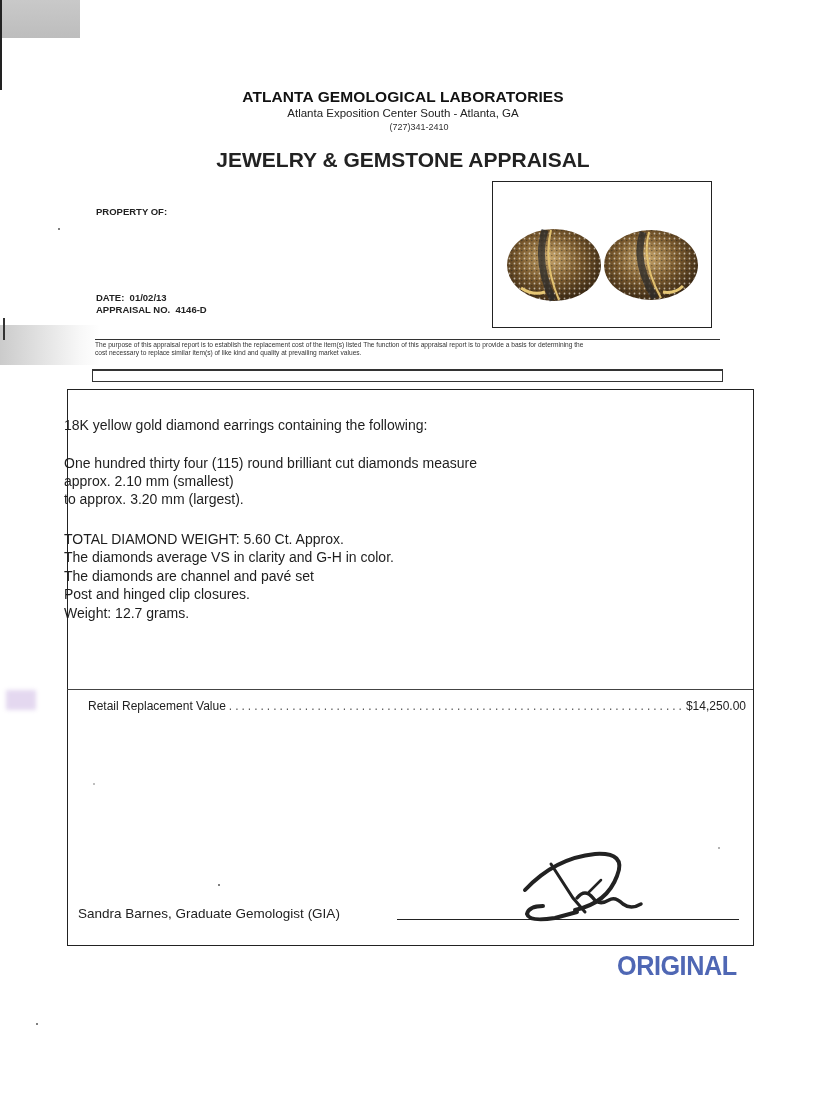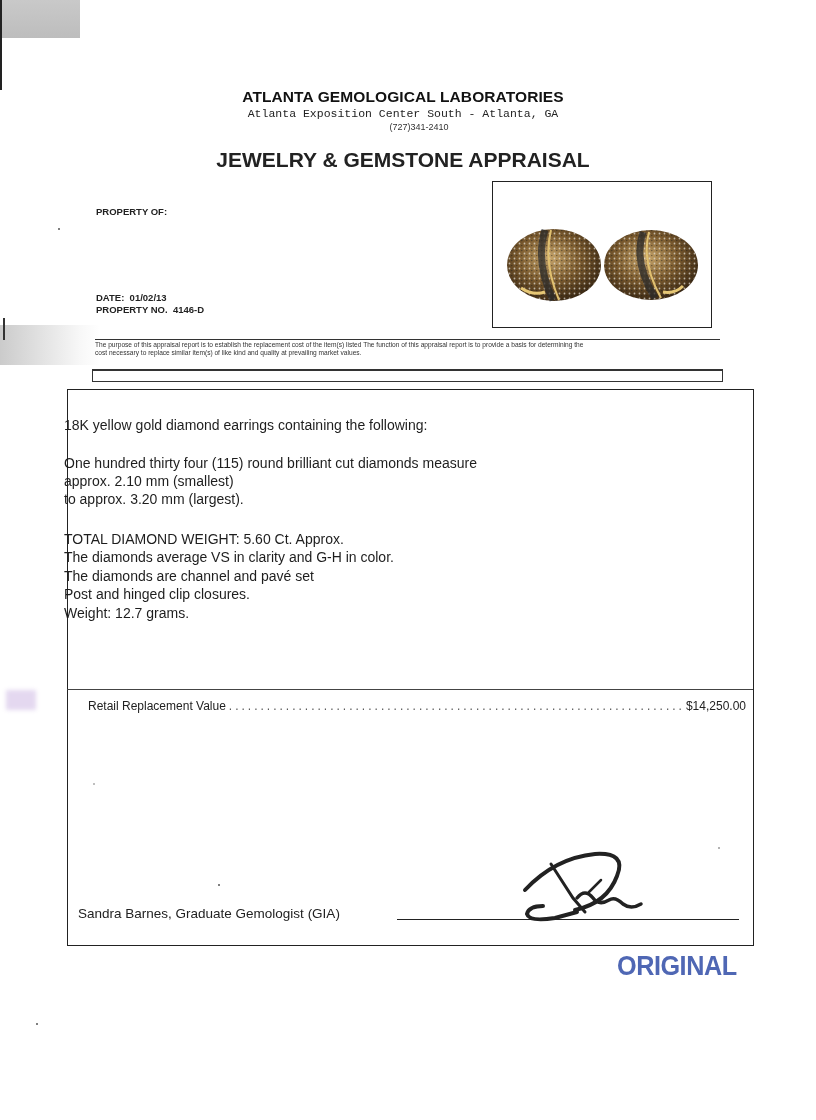--- a/index.html
+++ b/index.html
@@ -23,21 +23,21 @@
     .stain {
       left: 6px; top: 690px; width: 30px; height: 20px;
       background: rgba(210,190,230,0.6); filter: blur(2px);
     }
     .hdr-title {
       left: 0; width: 806px; top: 88px; text-align: center;
       font-weight: bold; font-size: 15.5px; letter-spacing: 0.1px; color: #111;
     }
     .hdr-sub {
       left: 0; width: 806px; top: 107px; text-align: center;
-      font-size: 11.5px; color: #222; font-family: Liberation Mono, monospace;
+      font-size: 11.5px; color: #222;
     }
     .hdr-phone {
       left: 16px; width: 806px; top: 122px; text-align: center;
       font-size: 9px; color: #333;
     }
     .hdr-doc {
       left: 0; width: 806px; top: 148px; text-align: center;
       font-weight: bold; font-size: 21px; color: #222;
     }
     .lbl-small { font-weight: bold; font-size: 9.5px; color: #222; left: 96px; }
@@ -90,21 +90,21 @@
 <div class="abs hdr-sub">Atlanta Exposition Center South - Atlanta, GA</div>
 <div class="abs hdr-phone">(727)341-2410</div>
 <div class="abs hdr-doc">JEWELRY &amp; GEMSTONE APPRAISAL</div>
 
 <div class="abs lbl-small" style="top:206px">PROPERTY OF:</div>
 <div class="abs lbl-small" style="top:292px">
   <span>DATE:</span>&nbsp;
   <span>01/02/13</span>
 </div>
 <div class="abs lbl-small" style="top:304px">
-  <span>PROPERTY NO.</span>&nbsp;
+  <span>APPRAISAL NO.</span>&nbsp;
   <span>4146-D</span>
 </div>
 
 <div class="abs photo-frame">
   <svg width="218" height="145" viewBox="0 0 218 145">
     <defs>
       <radialGradient id="gold" cx="45%" cy="40%" r="60%">
         <stop offset="0%" stop-color="#c7a56a"></stop>
         <stop offset="55%" stop-color="#7a5a2e"></stop>
         <stop offset="100%" stop-color="#3d2a14"></stop>

